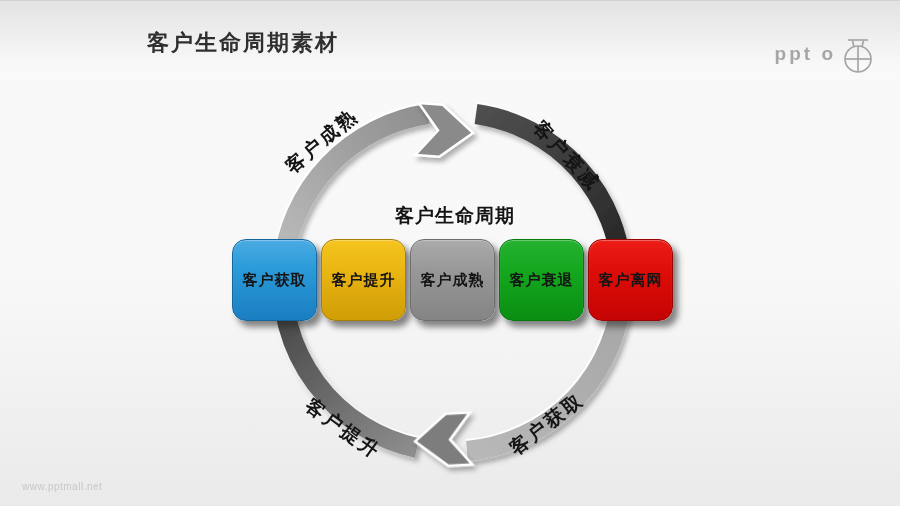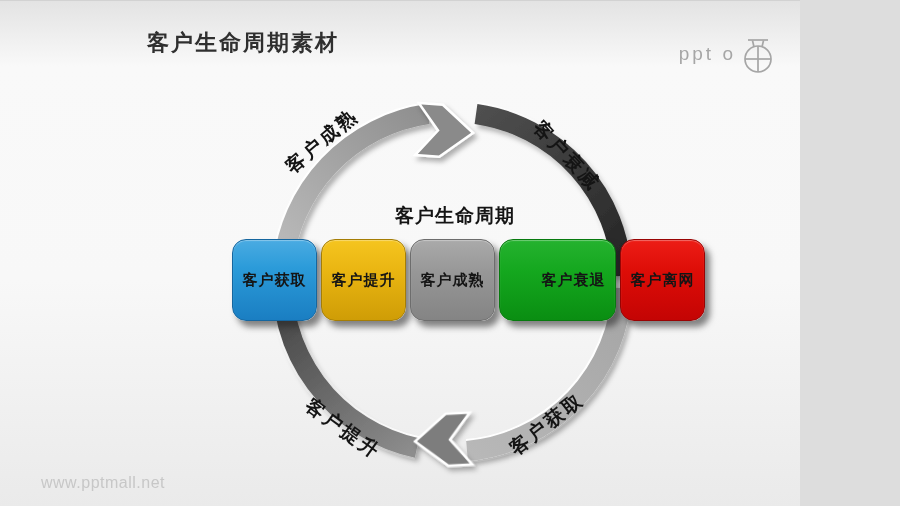--- a/index.html
+++ b/index.html
@@ -1,30 +1,30 @@
 <!DOCTYPE html>
 <html><head>
 <meta charset="utf-8">
 <style>
   html,body{margin:0;padding:0;background:#ddd;}
   .slide{
-    position:relative;width:800px;height:506px;overflow:hidden;
+    position:relative;width:900px;height:506px;overflow:hidden;
     background:linear-gradient(180deg,#e3e3e3 0%,#f9f9f9 13%,#f8f8f8 55%,#eaeaea 100%);
     font-family:"Liberation Sans","DejaVu Sans",sans-serif;
     border-top:1px solid #d2d2d2;
   }
   .title{
     position:absolute;left:147px;top:27px;margin:0;
     font-size:22px;font-weight:900;color:#2f2f2f;letter-spacing:2px;
   }
   .logo{
     position:absolute;right:24px;top:32px;display:flex;align-items:center;gap:4px;
     color:#a6a6a6;
   }
-  .logo-text{font-size:19px;letter-spacing:3px;font-weight:400;}
+  .logo-text{font-size:19px;letter-spacing:3px;font-weight:700;}
   .ring-svg{position:absolute;left:0;top:0;z-index:1;}
   .center-label{
     position:absolute;left:455px;top:215px;transform:translate(-50%,-50%);
     font-size:19px;font-weight:700;color:#141414;letter-spacing:1px;
     white-space:nowrap;z-index:3;
   }
   .cyc-label{
     position:absolute;font-size:19px;font-weight:700;color:#141414;
     letter-spacing:3px;white-space:nowrap;z-index:3;
   }
@@ -38,24 +38,24 @@
   .stage{
     width:83px;height:80px;border-radius:14px;
     display:flex;align-items:center;justify-content:center;
     font-size:15px;font-weight:700;color:#151515;letter-spacing:1px;
     box-shadow:5px 6px 6px rgba(35,35,35,0.55), inset 0 1px 1px rgba(255,255,255,0.35);
     white-space:nowrap;
   }
   .stage-blue  {background:linear-gradient(180deg,#4aabe2 0%,#2b9bd9 35%,#1a7ec2 100%);border:1px solid #15669f;}
   .stage-yellow{background:linear-gradient(180deg,#f5c51f 0%,#e9b511 40%,#cf9d06 100%);border:1px solid #a57d05;}
   .stage-gray  {background:linear-gradient(180deg,#aaaaaa 0%,#979797 40%,#848484 100%);border:1px solid #6d6d6d;}
-  .stage-green {background:linear-gradient(180deg,#25b22f 0%,#14a71e 40%,#0a8e12 100%);border:1px solid #077a0e;padding-left:32px;}
+  .stage-green {background:linear-gradient(180deg,#25b22f 0%,#14a71e 40%,#0a8e12 100%);border:1px solid #077a0e;}
   .stage-red   {background:linear-gradient(180deg,#ed1d16 0%,#dd0d07 40%,#c40404 100%);border:1px solid #990303;text-align:center;}
   .watermark{
-    position:absolute;left:41px;bottom:15px;font-size:16px;color:#c7c7c7;
+    position:absolute;left:22px;bottom:15px;font-size:10px;color:#c7c7c7;
     letter-spacing:0.5px;z-index:3;
   }
 </style>
 </head>
 <body>
 
 <div class="slide">
 
   <h1 class="title">客户生命周期素材</h1>
 

